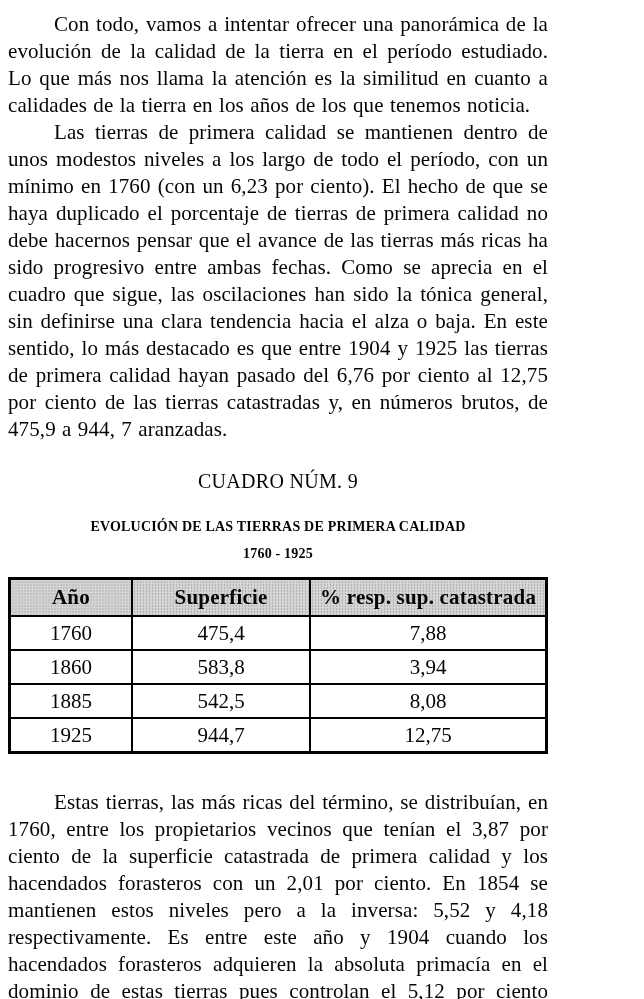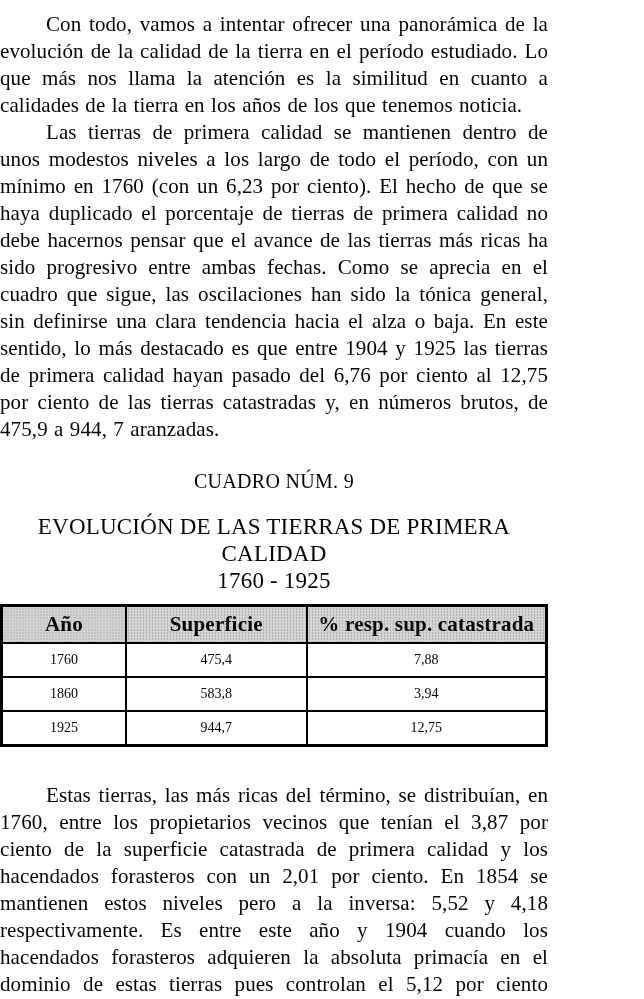--- a/index.html
+++ b/index.html
@@ -5,21 +5,21 @@
   html, body {
     margin: 0;
     padding: 0;
     background: #ffffff;
   }
   .page {
     position: relative;
     width: 557px;
     height: 999px;
     box-sizing: border-box;
-    padding: 11px 9px 0 0;
+    padding: 11px 9px 0 8px;
     background: #ffffff;
     color: #050505;
     font-family: "Liberation Serif", serif;
     overflow: hidden;
   }
   .par {
     margin: 0;
     font-size: 21px;
     line-height: 27px;
     text-align: justify;
@@ -32,22 +32,22 @@
   .cuadro-heading {
     margin: 25px 0 8px 0;
     font-size: 20px;
     font-weight: 400;
     text-align: center;
     line-height: 27px;
     letter-spacing: 0.3px;
   }
   .table-title {
     margin: 18px 0 8px 0;
-    font-size: 23px;
-    font-weight: 400;
+    font-size: 14px;
+    font-weight: 700;
     text-align: center;
     line-height: 27px;
     letter-spacing: 0.2px;
   }
   table.cuadro-table {
     width: 100%;
     margin-top: 10px;
     border-collapse: collapse;
     border: 3px solid #000;
     table-layout: fixed;
@@ -64,21 +64,21 @@
     text-align: center;
     vertical-align: middle;
     background-color: #d4d4d4;
     background-image: radial-gradient(circle, #8e8e8e 0.7px, rgba(0,0,0,0) 0.9px);
     background-size: 3px 3px;
     letter-spacing: 0.2px;
   }
   table.cuadro-table td {
     height: 30px;
     border: 2px solid #000;
-    font-size: 14px;
+    font-size: 21px;
     text-align: center;
     vertical-align: middle;
     background: #ffffff;
   }
   .par.last {
     margin-top: 35px;
   }
 </style>
 </head>
 <body>
@@ -114,20 +114,25 @@
         <td>1760</td>
         <td>475,4</td>
         <td>7,88</td>
       </tr>
       <tr>
         <td>1860</td>
         <td>583,8</td>
         <td>3,94</td>
       </tr>
       <tr>
+        <td>1885</td>
+        <td>542,5</td>
+        <td>8,08</td>
+      </tr>
+      <tr>
         <td>1925</td>
         <td>944,7</td>
         <td>12,75</td>
       </tr>
     </tbody>
   </table>
 
   <p class="par last">Estas tierras, las más ricas del término, se distribuían, en 1760, entre los propietarios vecinos que tenían el 3,87 por ciento de la superficie catastrada de primera calidad y los hacendados forasteros con un 2,01 por ciento. En 1854 se mantienen estos niveles pero a la inversa: 5,52 y 4,18 respectivamente. Es entre este año y 1904 cuando los hacendados forasteros adquieren la absoluta primacía en el dominio de estas tierras pues controlan el 5,12 por ciento mientras que los vecinos sólo poseen el 1,65 por ciento de la superficie catastrada.</p>
 
 </div>

